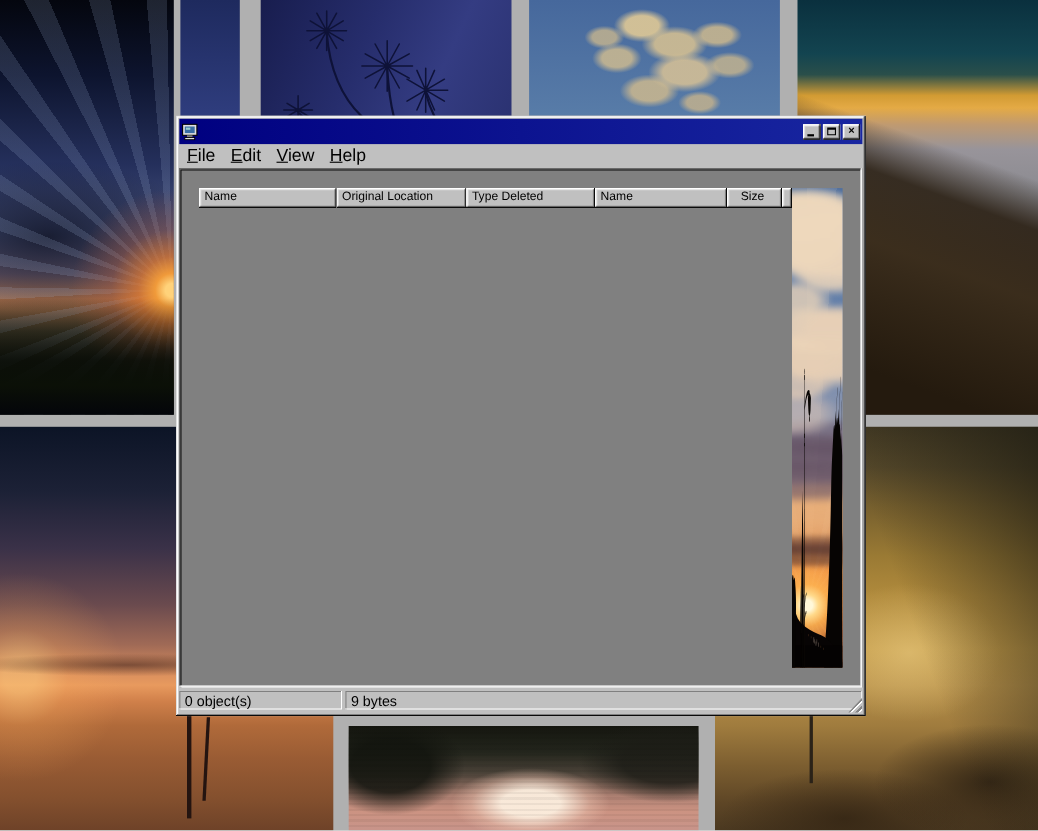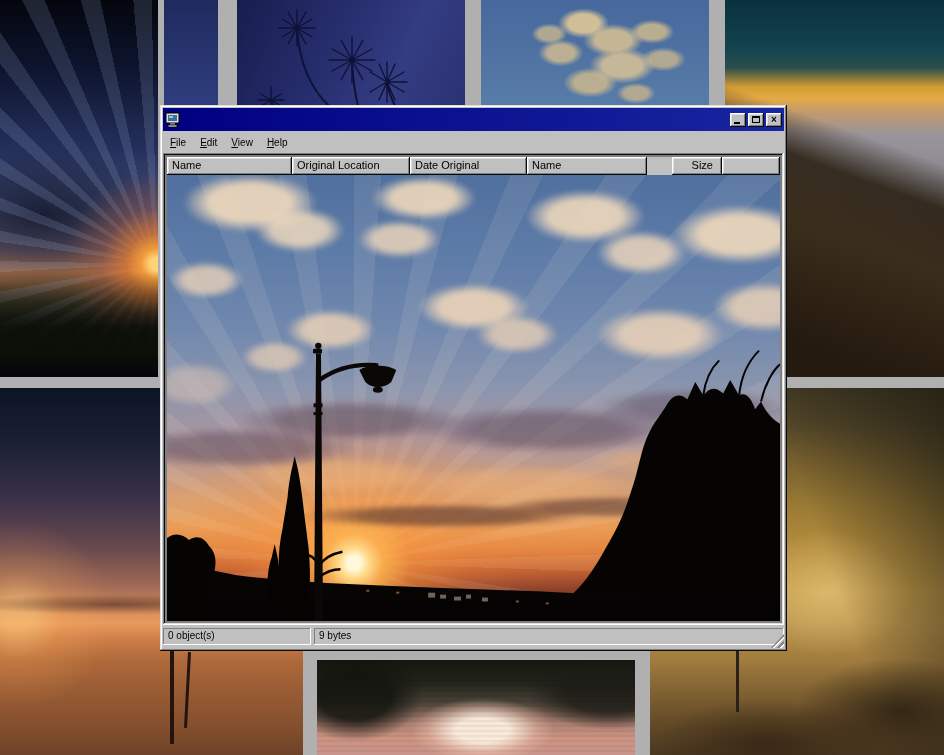--- a/index.html
+++ b/index.html
@@ -66,30 +66,30 @@
     display:flex;align-items:center;padding:1px 2px;gap:3px;}
   .titlebar .app-icon{width:16px;height:16px;}
   .title-text{color:#fff;font-size:11px;font-weight:bold;flex:1;}
   .tb-btns{display:flex;gap:0;}
   .tb-btn{width:16px;height:14px;background:#c0c0c0;margin-left:2px;position:relative;
     box-shadow:inset -1px -1px #0a0a0a,inset 1px 1px #fff,inset -2px -2px #808080,inset 2px 2px #dfdfdf;
     display:flex;align-items:center;justify-content:center;font-size:10px;font-weight:bold;color:#000;line-height:1;}
   .glyph-min{position:absolute;left:4px;bottom:3px;width:6px;height:2px;background:#000;}
   .glyph-max{width:8px;height:7px;border:1px solid #000;border-top:2px solid #000;box-sizing:border-box;}
   .menubar{height:20px;min-height:20px;display:flex;align-items:center;padding:1px 0;}
-  .menu-item{font-size:10px;color:#000;padding:2px 7px;}
+  .menu-item{font-size:16px;color:#000;padding:2px 7px;}
   .menu-item .u{text-decoration:underline;}
-  .listbox{flex:1;background:#808080;padding:4px;box-sizing:border-box;display:flex;flex-direction:column;
+  .listbox{flex:1;background:#808080;padding:18px;box-sizing:border-box;display:flex;flex-direction:row;
     box-shadow:inset -1px -1px #fff,inset 1px 1px #808080,inset -2px -2px #dfdfdf,inset 2px 2px #0a0a0a;}
   .header-row{display:flex;height:18px;min-height:18px;background:#c0c0c0;}
   .hcell{box-sizing:border-box;font-size:11px;color:#000;padding:2px 4px 0 5px;background:#c0c0c0;
     box-shadow:inset -1px -1px #0a0a0a,inset 1px 1px #fff,inset -2px -2px #808080,inset 2px 2px #dfdfdf;
     white-space:nowrap;overflow:hidden;}
   .c0{width:125px;} .c1{width:118px;} .c2{width:117px;} .c3{width:120px;}
-  .c4{width:50px;text-align:right;padding-right:9px;margin-left:25px;} .c5{flex:1;}
+  .c4{width:50px;text-align:center;padding-right:9px;} .c5{flex:1;}
   
   .photo{flex:1;position:relative;overflow:hidden;
     background:
       radial-gradient(circle at 30.5% 87%,#fff8da 0 1.2%,#ffd98a 2.6%,rgba(255,180,80,.85) 5%,rgba(250,150,60,.45) 10%,rgba(240,130,60,.15) 20%,transparent 30%),
       repeating-conic-gradient(from 228deg at 30.5% 87%,rgba(255,238,214,.09) 0 4deg,transparent 4deg 11deg),
       radial-gradient(ellipse 85% 28% at 35% 80%,rgba(250,175,95,.28),transparent 70%),
       linear-gradient(to bottom,#4f6f9e 0%,#5e7ca8 18%,#7289ae 35%,#8b95ae 48%,#a795a0 58%,#c09a8a 66%,#d99f70 73%,#e89a55 79%,#e2813e 84%,#c65f2e 88%,#93422a 92%,#5e2a20 96%,#2e150f 100%);}
   .photo-clouds{position:absolute;inset:-4px;filter:blur(2px);
     background:
       radial-gradient(90px 40px at 14% 7%,rgba(238,216,188,.92) 0 45%,transparent 75%),
@@ -112,21 +112,21 @@
       radial-gradient(120px 24px at 85% 52%,rgba(100,82,100,.5) 0 45%,transparent 80%),
       radial-gradient(150px 26px at 12% 61%,rgba(92,74,92,.5) 0 45%,transparent 80%),
       radial-gradient(130px 22px at 28% 67%,rgba(240,180,120,.5) 0 45%,transparent 80%),
       radial-gradient(150px 24px at 58% 69%,rgba(236,176,118,.5) 0 45%,transparent 80%),
       radial-gradient(110px 20px at 82% 64%,rgba(232,172,116,.45) 0 45%,transparent 80%),
       radial-gradient(180px 16px at 45% 76%,rgba(70,42,44,.55) 0 45%,transparent 80%),
       radial-gradient(140px 14px at 72% 74%,rgba(70,42,44,.5) 0 45%,transparent 80%);}
   .photo-sil{position:absolute;inset:0;width:100%;height:100%;}
   
   .statusbar{height:20px;min-height:20px;display:flex;gap:3px;padding-top:3px;position:relative;}
-  .status-panel{box-shadow:inset -1px -1px #fff,inset 1px 1px #808080;font-size:10px;color:#000;
+  .status-panel{box-shadow:inset -1px -1px #fff,inset 1px 1px #808080;font-size:13px;color:#000;
     padding:2px 0 0 5px;box-sizing:border-box;height:17px;}
   .sp1{width:148px;} .sp2{flex:1;}
   .grip{position:absolute;right:0;bottom:0;width:13px;height:14px;
     background:repeating-linear-gradient(-45deg,#c0c0c0 0 2px,#fff 2px 3px,#868686 3px 5px);
     clip-path:polygon(100% 0,100% 100%,0 100%);}
 </style>
 </head>
 <body>
 
 <div id="desktop">
@@ -186,21 +186,21 @@
       <span class="menu-item"><span class="u">F</span><span>ile</span></span>
       <span class="menu-item"><span class="u">E</span><span>dit</span></span>
       <span class="menu-item"><span class="u">V</span><span>iew</span></span>
       <span class="menu-item"><span class="u">H</span><span>elp</span></span>
     </div>
 
     <div class="listbox">
       <div class="header-row">
         <div class="hcell c0">Name</div>
         <div class="hcell c1">Original Location</div>
-        <div class="hcell c2">Date Original</div>
+        <div class="hcell c2">Type Deleted</div>
         <div class="hcell c3">Name</div>
         <div class="hcell c4">Size</div>
         <div class="hcell c5"></div>
       </div>
 
       <div class="photo">
         <div class="photo-clouds"></div>
         <svg class="photo-sil" viewBox="0 0 615 457" preserveAspectRatio="none">
 
           <path d="M615 457 L615 255 C607 250 600 242 596 232 L590 240 C586 228 580 222 574 226 L565 210 L558 224 C550 216 544 218 538 226 L530 212 L522 230 C514 222 506 226 500 238 L492 250 C486 258 480 270 476 286 L470 310 C464 330 458 350 448 368 L436 390 C428 404 418 420 404 432 L390 457 Z" fill="#060403"></path>

